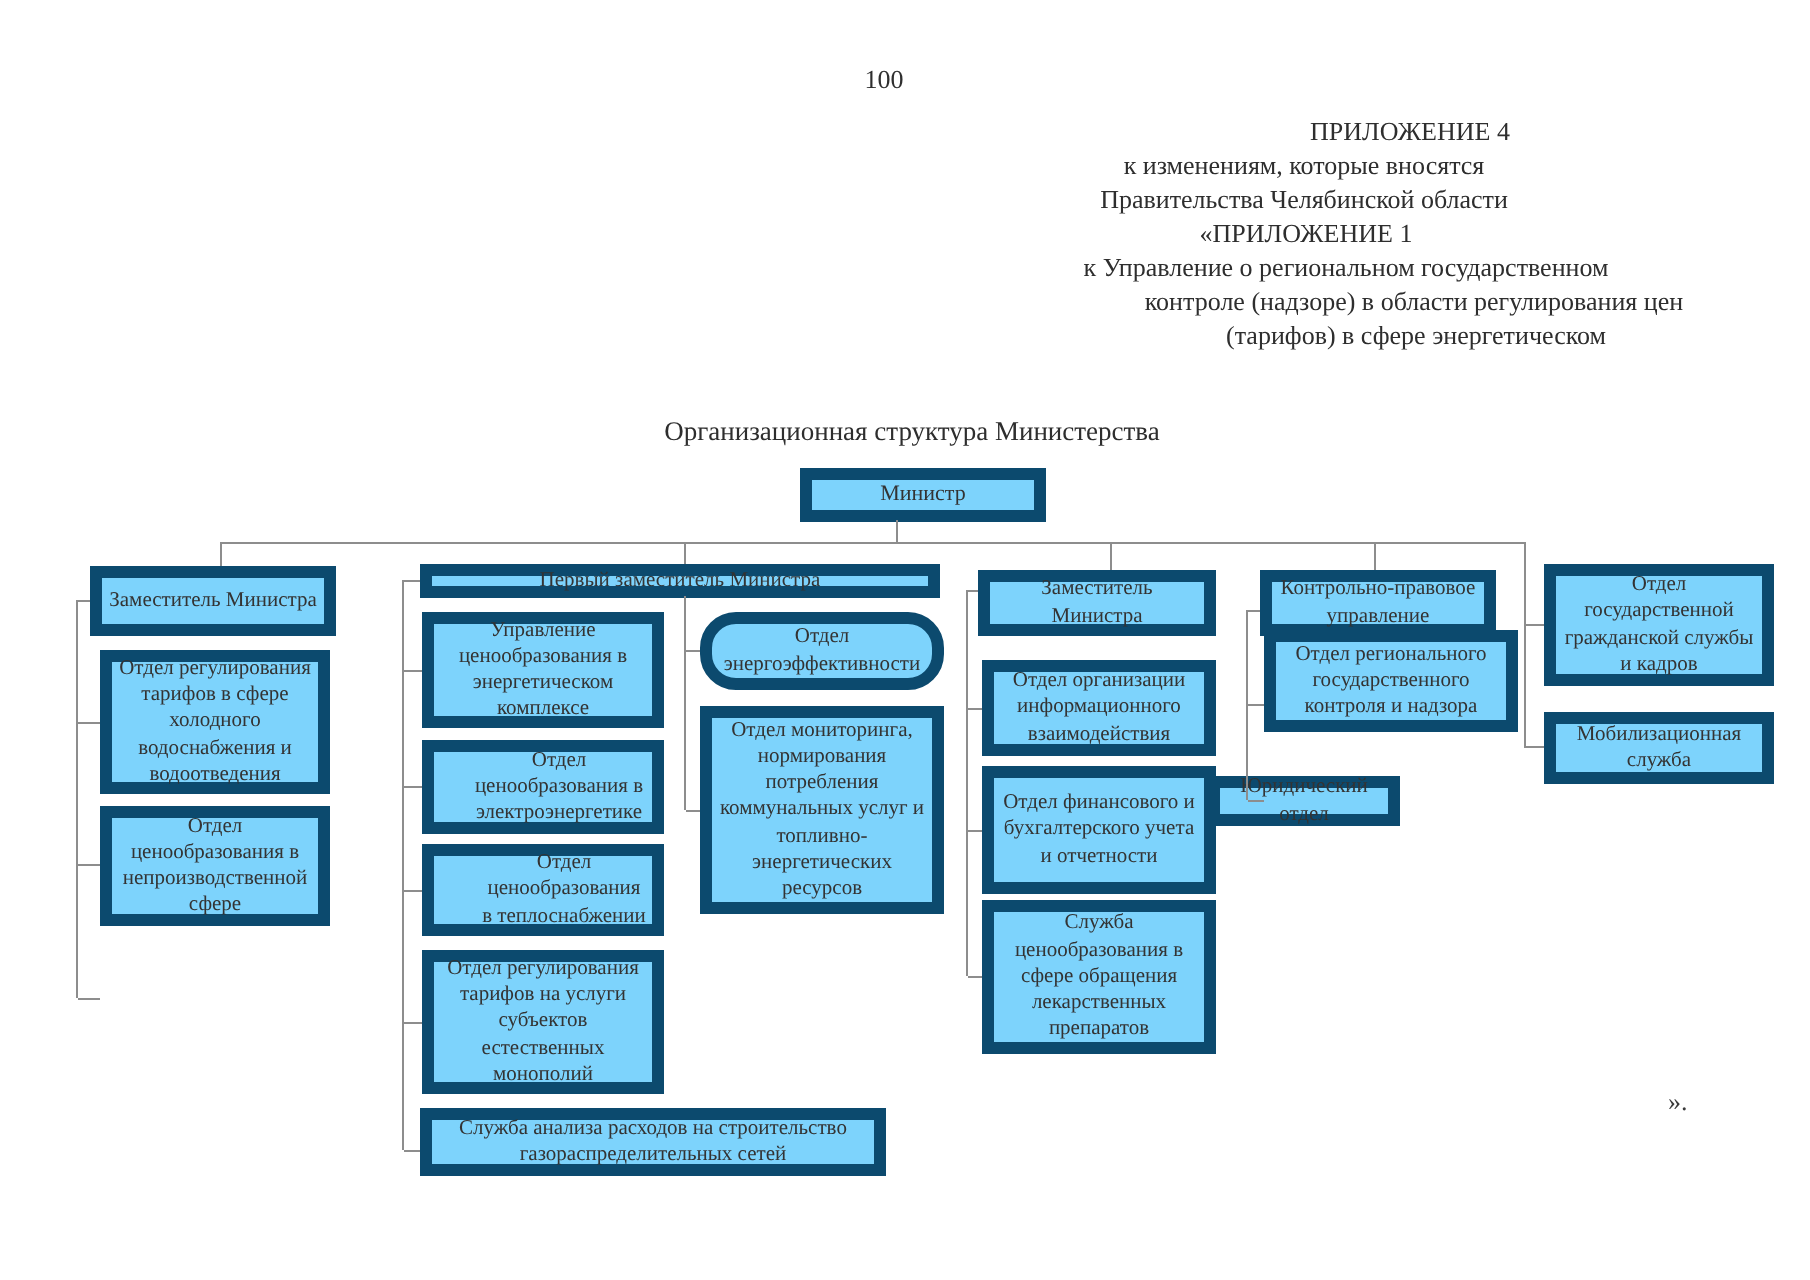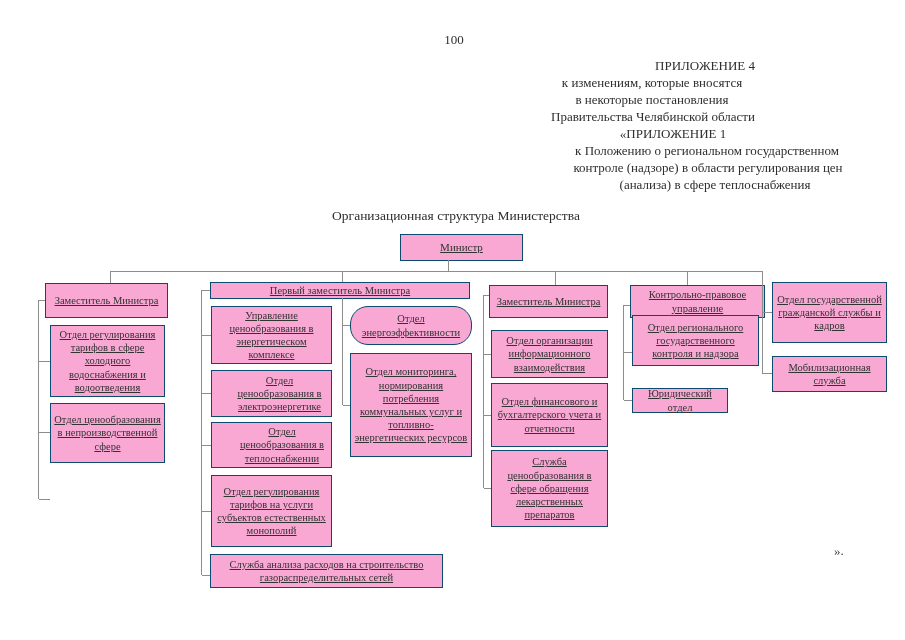--- a/index.html
+++ b/index.html
@@ -1,57 +1,56 @@
 <!DOCTYPE html>
 <html><head>
 <meta charset="utf-8">
 <style>
   html,body{margin:0;padding:0;}
   body{background:#fff;}
   .page{
     position:relative; width:905px; height:640px; background:#ffffff;
     font-family:"Liberation Serif","DejaVu Serif",serif; color:#2e2e2e; overflow:hidden;
   }
-  .page-number{position:absolute; left:432px; top:32px; width:44px; text-align:center; font-size:13px;}
+  .page-number{position:absolute; left:420px; top:32px; width:44px; text-align:center; font-size:13px;}
   .header-block{position:absolute; left:530px; top:57px; width:330px; text-align:center; font-size:13px; line-height:17px;}
   .header-block .hline{white-space:nowrap;}
   .header-block .hline:nth-child(1){transform:translateX(10px);}
   .header-block .hline:nth-child(2){transform:translateX(-43px);}
   .header-block .hline:nth-child(3){transform:translateX(-43px);}
   .header-block .hline:nth-child(4){transform:translateX(-42px);}
   .header-block .hline:nth-child(5){transform:translateX(-22px);}
   .header-block .hline:nth-child(6){transform:translateX(12px);}
   .header-block .hline:nth-child(7){transform:translateX(13px);}
   .header-block .hline:nth-child(8){transform:translateX(20px);}
   .chart-title{position:absolute; left:281px; top:208px; width:350px; text-align:center; font-size:13.5px;}
   .obox{
-    position:absolute; box-sizing:border-box; border:1px solid #0c4a6e; background:#f9a8d4;
+    position:absolute; box-sizing:border-box; border:6px solid #0c4a6e; background:#7dd3fc;
     display:flex; align-items:center; justify-content:center; text-align:center;
-    font-size:10.5px; line-height:1.26; padding:2px 3px; color:#333;text-decoration:underline;
+    font-size:10.5px; line-height:1.26; padding:2px 3px; color:#333;
   }
   .root{font-size:11px;}
   .ln{position:absolute; background:#8d8d8d;}
   .closing-mark{position:absolute; left:834px; top:543px; font-size:13px; color:#3a3a3a;}
 </style>
 </head>
 <body>
 
 <div class="page">
 
   <div class="page-number">100</div>
 
   <div class="header-block">
     <div class="hline">ПРИЛОЖЕНИЕ 4</div>
     <div class="hline">к изменениям, которые вносятся</div>
-    <div class="hline">в некоторые постановления</div>
     <div class="hline">Правительства Челябинской области</div>
     <div class="hline">«ПРИЛОЖЕНИЕ 1</div>
-    <div class="hline">к Положению о региональном государственном</div>
+    <div class="hline">к Управление о региональном государственном</div>
     <div class="hline">контроле (надзоре) в области регулирования цен</div>
-    <div class="hline">(анализа) в сфере теплоснабжения</div>
+    <div class="hline">(тарифов) в сфере энергетическом</div>
   </div>
 
   <div class="chart-title">Организационная структура Министерства</div>
 
   <div class="obox root" style="left:400px;top:234px;width:123px;height:27px;">Министр</div>
 
   <div class="obox" style="left:45px;top:283px;width:123px;height:35px;">Заместитель Министра</div>
   <div class="obox" style="left:50px;top:325px;width:115px;height:72px;">Отдел регулирования тарифов в сфере холодного водоснабжения и водоотведения</div>
   <div class="obox" style="left:50px;top:403px;width:115px;height:60px;">Отдел ценообразования в непроизводственной сфере</div>
 
@@ -63,23 +62,23 @@
   <div class="obox" style="left:210px;top:554px;width:233px;height:34px;">Служба анализа расходов на строительство газораспределительных сетей</div>
 
   <div class="obox" style="left:350px;top:306px;width:122px;height:39px;border-radius:18px;">Отдел энергоэффективности</div>
   <div class="obox" style="left:350px;top:353px;width:122px;height:104px;">Отдел мониторинга, нормирования потребления коммунальных услуг и топливно-энергетических ресурсов</div>
 
   <div class="obox" style="left:489px;top:285px;width:119px;height:33px;">Заместитель Министра</div>
   <div class="obox" style="left:491px;top:330px;width:117px;height:48px;">Отдел организации информационного взаимодействия</div>
   <div class="obox" style="left:491px;top:383px;width:117px;height:64px;">Отдел финансового и бухгалтерского учета и отчетности</div>
   <div class="obox" style="left:491px;top:450px;width:117px;height:77px;">Служба ценообразования в сфере обращения лекарственных препаратов</div>
 
-  <div class="obox" style="left:630px;top:285px;width:135px;height:33px;">Контрольно-правовое управление</div>
+  <div class="obox" style="left:630px;top:285px;width:118px;height:33px;">Контрольно-правовое управление</div>
   <div class="obox" style="left:632px;top:315px;width:127px;height:51px;">Отдел регионального государственного контроля и надзора</div>
-  <div class="obox" style="left:632px;top:388px;width:96px;height:25px;">Юридический отдел</div>
+  <div class="obox" style="left:604px;top:388px;width:96px;height:25px;">Юридический отдел</div>
 
   <div class="obox" style="left:772px;top:282px;width:115px;height:61px;">Отдел государственной гражданской службы и кадров</div>
   <div class="obox" style="left:772px;top:356px;width:115px;height:36px;">Мобилизационная служба</div>
 
   <div class="ln" style="left:448px;top:260px;width:1px;height:11px;"></div>
   <div class="ln" style="left:110px;top:271px;width:653px;height:1px;"></div>
   <div class="ln" style="left:110px;top:271px;width:1px;height:12px;"></div>
   <div class="ln" style="left:342px;top:271px;width:1px;height:11px;"></div>
   <div class="ln" style="left:555px;top:271px;width:1px;height:14px;"></div>
   <div class="ln" style="left:687px;top:271px;width:1px;height:14px;"></div>

